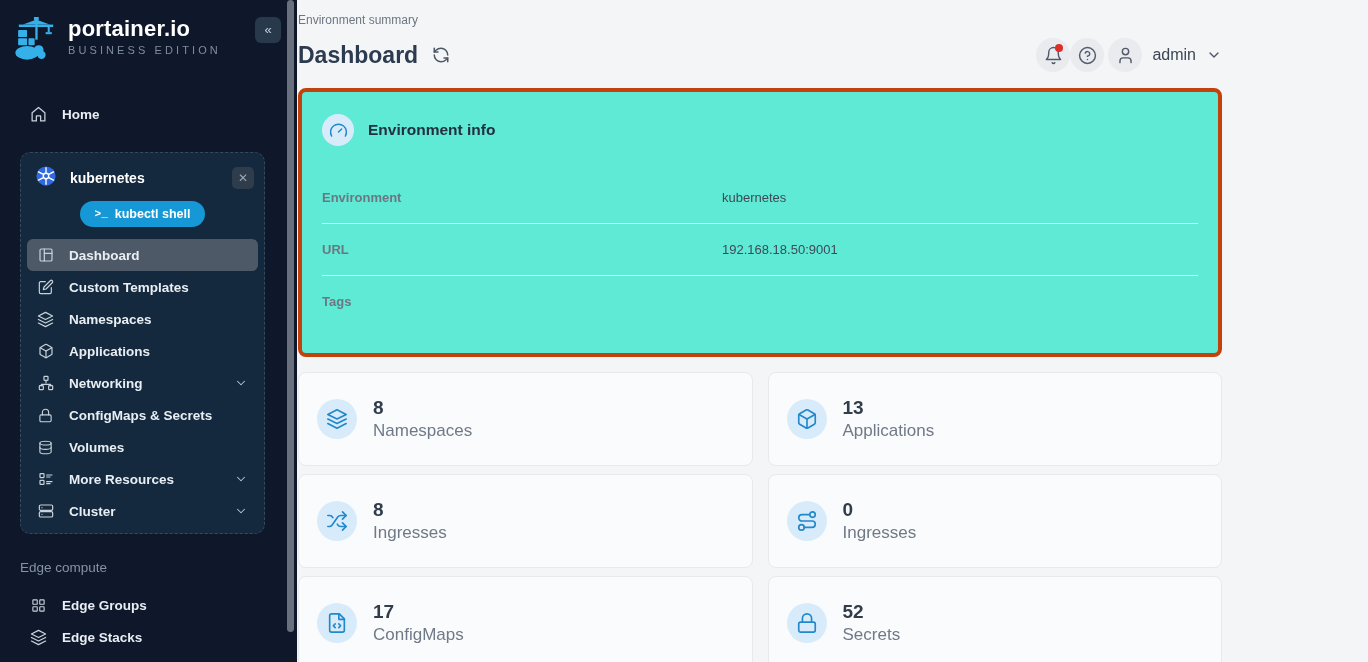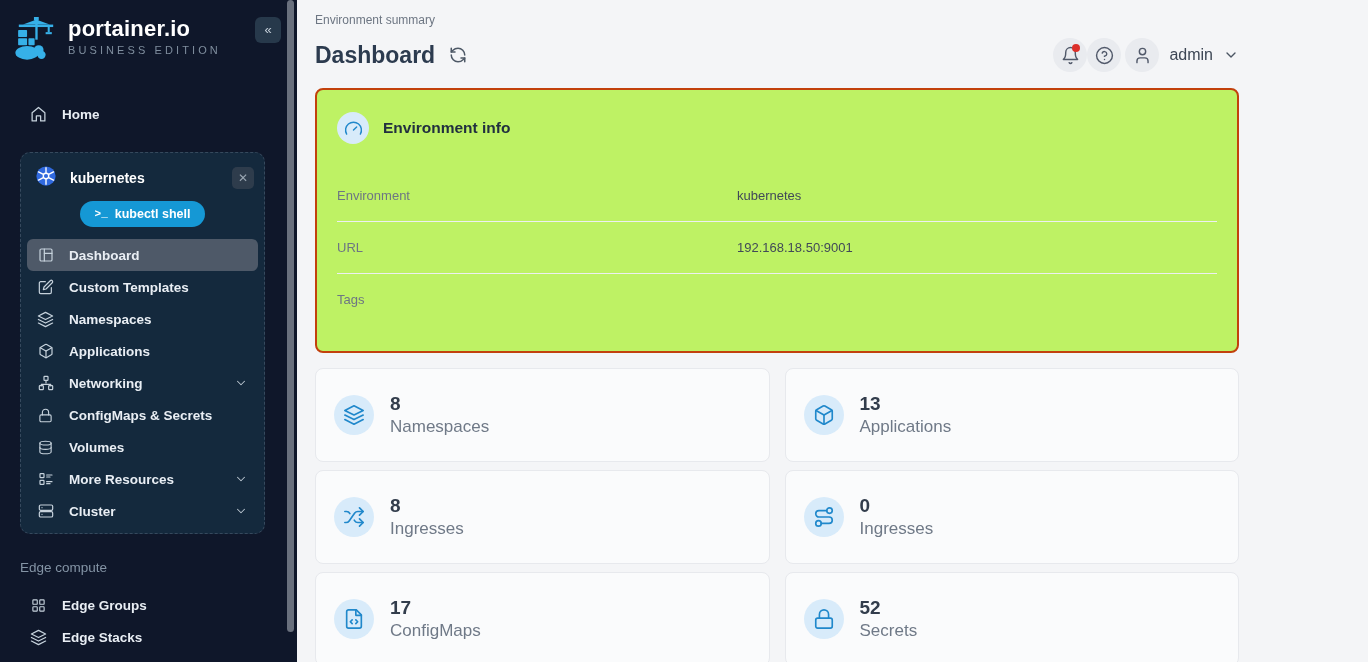--- a/index.html
+++ b/index.html
@@ -51,51 +51,51 @@
     display:flex; align-items:center; gap:7px; font-family:inherit;
   }
   .kubectl-btn .prompt { font-family:"Liberation Mono","DejaVu Sans Mono",monospace; font-size:11px; font-weight:bold; }
   .edge-label { color:#8494a5; font-size:13.5px; padding:26px 0 14px 20px; }
   .sb-thumb {
     position:absolute; top:0; right:3px; width:7px; height:632px;
     background:#69707d; border-radius:4px; cursor:grab;
   }
 
   
-  .main { position:absolute; left:297px; top:0; width:958px; height:662px; padding:0 16px 12px 18px; overflow:hidden; }
+  .main { position:absolute; left:280px; top:0; width:958px; height:662px; padding:0 16px 12px 18px; overflow:hidden; }
   .breadcrumb { padding-top:13px; font-size:12px; color:#6d7683; }
   .title-row { margin-top:11px; display:flex; align-items:center; justify-content:space-between; }
   .title-left { display:flex; align-items:center; gap:12px; }
   .page-title { font-size:23px; font-weight:bold; color:#2c3b4f; }
   .refresh-btn { background:none; border:none; color:#4d5866; cursor:pointer; padding:2px; }
   .header-actions { display:flex; align-items:center; }
   .hbtn {
     position:relative; width:34px; height:34px; border-radius:50%;
     background:#e9ebef; border:none; color:#51596a; cursor:pointer;
     display:flex; align-items:center; justify-content:center;
   }
   .hbtn .dot { position:absolute; top:6px; right:7px; width:8px; height:8px; border-radius:50%; background:#dc2f2a; }
   .user-chip { display:flex; align-items:center; gap:10px; cursor:pointer; margin-left:4px; }
   .user-name { font-size:16px; color:#3c4654; }
   .user-chev { color:#4b5563; }
 
   .card {
-    margin-top:16px; background:#bef264; border:2px solid #c2410c;
+    margin-top:16px; background:#5eead4; border:4px solid #c2410c;
     border-radius:8px; padding:22px 20px 26px;
   }
   .card-head { display:flex; align-items:center; gap:14px; }
   .icon-circle {
     width:32px; height:32px; border-radius:50%; background:#d8ebfa;
     color:#2088cb; display:flex; align-items:center; justify-content:center; flex:0 0 auto;
   }
   .card-title { font-size:15.5px; font-weight:bold; color:#22303f; }
   .info-rows { margin-top:26px; }
   .info-row { display:grid; grid-template-columns:400px 1fr; padding:18px 0; }
   .info-row + .info-row { border-top:1px solid #edeff2; }
-  .info-label { font-size:13px; color:#6d7683; }
+  .info-label { font-size:13px; color:#6d7683;font-weight:bold; }
   .info-value { font-size:13px; color:#414958; }
 
   .tiles { margin-top:15px; display:grid; grid-template-columns:1fr 1fr; column-gap:15px; row-gap:8px; }
   .tile {
     background:#fafbfc; border:1px solid #e7e9ed; border-radius:8px;
     min-height:94px; padding:14px 18px; display:flex; align-items:center; gap:16px; cursor:pointer;
   }
   .tile .icon-circle { width:40px; height:40px; }
   .tile-num { font-size:19px; font-weight:bold; color:#323d4c; line-height:24px; }
   .tile-label { font-size:17px; color:#6f7987; line-height:22px; }

